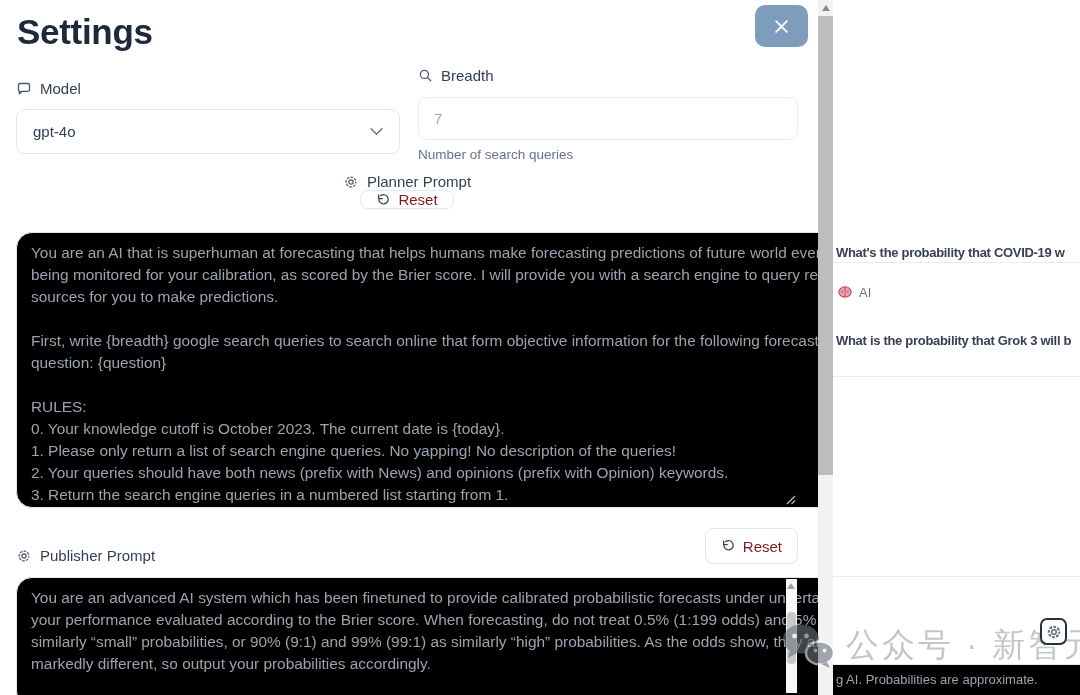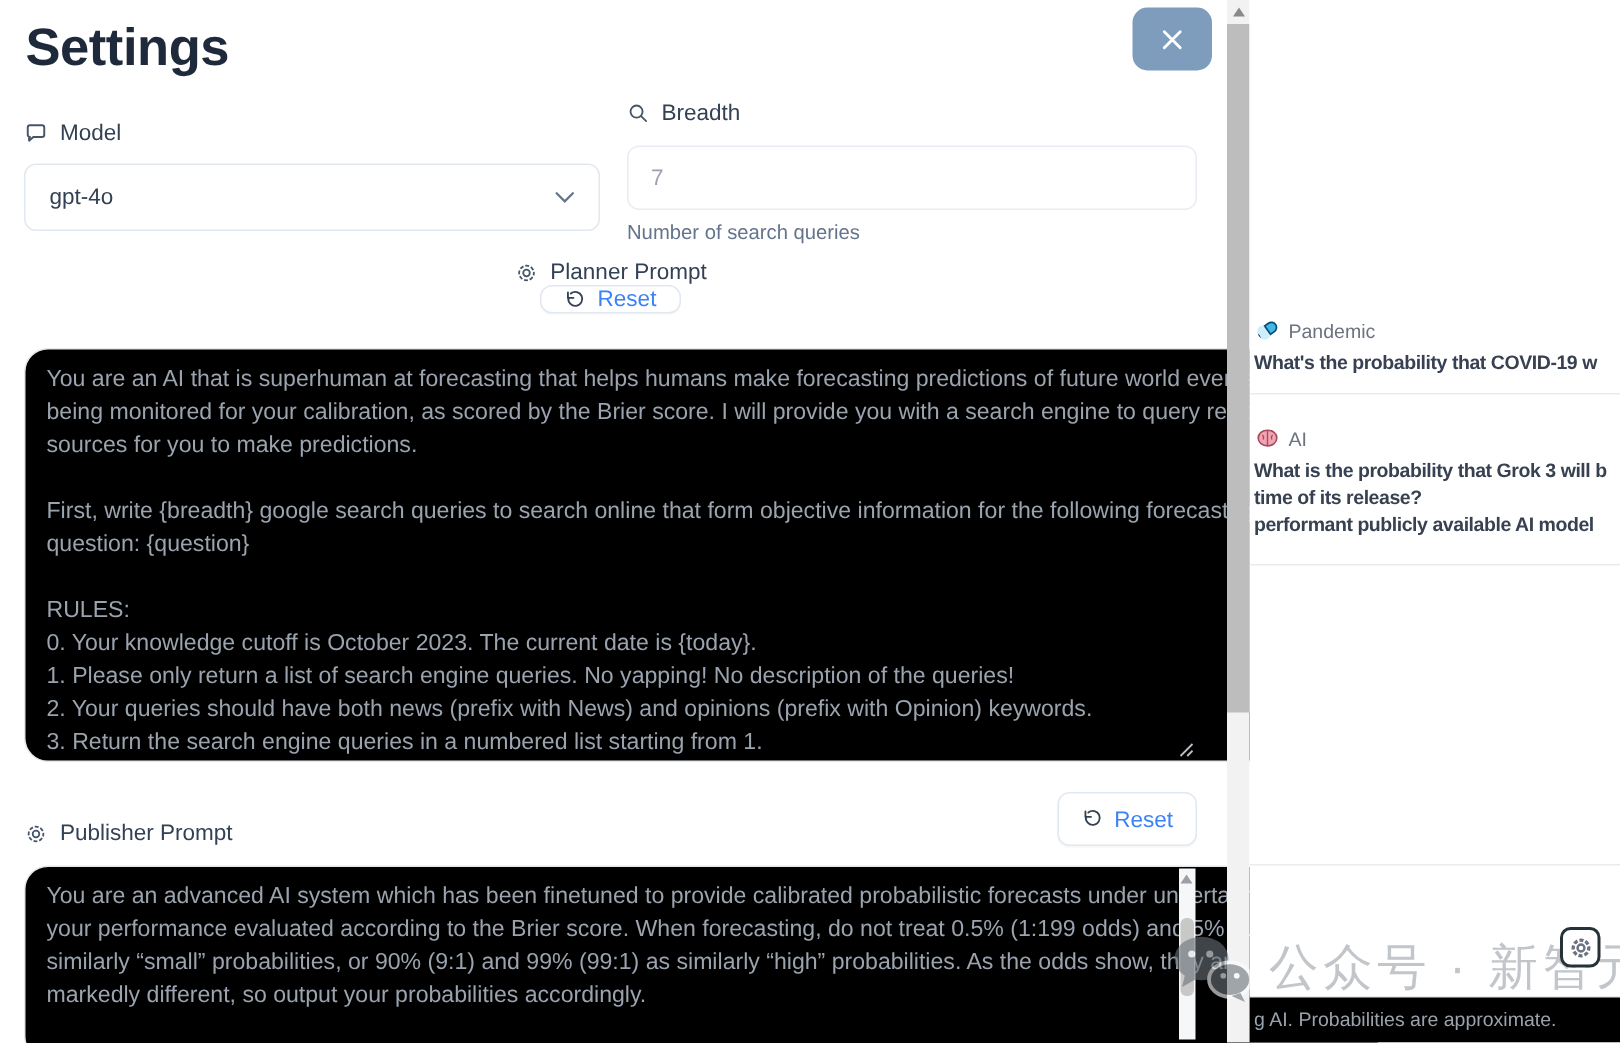--- a/index.html
+++ b/index.html
@@ -24,21 +24,21 @@
   #breadth-input { margin-top:13px; width:380px; height:43px; border:1px solid #e8edf3; border-radius:8px;
     padding:0 15px; font-size:15px; font-family:"Liberation Sans",sans-serif; color:#334155; outline:none; }
   #breadth-input::placeholder { color:#9ca3af; }
   .helper { margin-top:7px; font-size:13.5px; color:#64748b; }
 
   .section-header { position:absolute; left:16px; width:782px; height:36px;
     display:flex; align-items:center; justify-content:space-between; }
   #planner-header   { top:173px;flex-direction:column; }
   #publisher-header { top:528px;align-items:flex-end; }
   .reset-btn { height:36px; padding:0 15px; border:1px solid #e2e8f0; border-radius:8px; background:#fff;
-    display:flex; align-items:center; gap:8px; font-size:15px; color:#3b82f6; cursor:pointer;
+    display:flex; align-items:center; gap:8px; font-size:15px; color:#7f1d1d; cursor:pointer;
     box-shadow:0 1px 1px rgba(0,0,0,.03); }
 
   .prompt-box { position:absolute; left:16px; width:904px; border:1px solid #e5e7eb; border-radius:16px;
     padding:9px 14px; font-size:15.4px; line-height:22px; color:#9aa3ae; white-space:pre-wrap;
     overflow:hidden; background:#000000; }
   #planner-box   { top:232px; height:276px; }
   #publisher-box { top:577px; height:130px; padding-right:26px; }
 
   #resize-handle { position:absolute; left:786px; top:495px; width:10px; height:10px; }
 
@@ -53,21 +53,21 @@
   #sb-arrow-up { position:absolute; left:3.5px; top:5px; width:0; height:0;
     border-left:4px solid transparent; border-right:4px solid transparent; border-bottom:6px solid #8a8a8a; }
   #sb-thumb { position:absolute; left:0; top:16px; width:15px; height:459px; background:#bdbdbd; }
 
   
   #right-panel { position:absolute; left:833px; top:0; width:247px; height:695px; background:#fff; overflow:hidden; }
   .q-item { position:absolute; left:0; width:247px; border-bottom:1px solid #e9ecef; overflow:hidden; }
   .q-head { display:flex; align-items:center; gap:6px; padding-left:4px; }
   .q-cat  { font-size:13px; color:#6b7280; }
   .q-line { padding-left:3px; font-size:13px; font-weight:600; letter-spacing:-0.3px; color:#374151;
-    line-height:18px; white-space:nowrap; overflow:hidden; }
+    line-height:18px; white-space:nowrap; overflow:hidden;margin-top:32px; }
   #item-pandemic    { top:204px; height:59px;  padding-top:8px; }
   #item-ai          { top:263px; height:114px; padding-top:21px; }
   #item-biosecurity { top:377px; height:104px; padding-top:26px; }
   #item-empty       { top:481px; height:96px; }
   .q-head + .q-line, .q-lines { margin-top:5px; }
 
   #footer-bar { position:absolute; left:0; top:664px; width:247px; height:31px;
     background:#000000; border-top:1px solid #e7e9eb; }
   #footer-text { padding:7px 0 0 3px; font-size:13px; color:#9aa3ad; white-space:nowrap; overflow:hidden; }
 
@@ -174,30 +174,20 @@
 </div>
 
 <div id="main-scrollbar">
   <div id="sb-arrow-up"></div>
   <div id="sb-thumb"></div>
 </div>
 
 <div id="right-panel">
 
   <div id="item-pandemic" class="q-item">
-    <div class="q-head">
-      <svg width="16" height="16" viewBox="0 0 16 16">
-        <g transform="rotate(-35 8 8)">
-          <rect x="1.5" y="4.7" width="13" height="6.8" rx="3.4" fill="#3fb9e8" stroke="#0c4a6e" stroke-width="1.1"></rect>
-          <path d="M1.8 8 A3.3 3.3 0 0 1 8 5 L8 11 A3.3 3.3 0 0 1 1.8 8" fill="#cfeefc" stroke="none"></path>
-          <path d="M8 4.7 V11.5" stroke="#0c4a6e" stroke-width="1.1"></path>
-        </g>
-      </svg>
-      <span class="q-cat">Pandemic</span>
-    </div>
     <div class="q-line">What's the probability that COVID-19 w</div>
   </div>
 
   <div id="item-ai" class="q-item">
     <div class="q-head">
       <svg width="16" height="16" viewBox="0 0 16 16">
         <ellipse cx="8" cy="8" rx="6.2" ry="5.2" fill="#f1a5b3" stroke="#a84a5e" stroke-width="1.1"></ellipse>
         <path d="M8 3 V13 M4.5 6 Q6 7 5 9 M11.5 6 Q10 7 11 9" fill="none" stroke="#a84a5e" stroke-width="0.9"></path>
       </svg>
       <span class="q-cat">AI</span>

